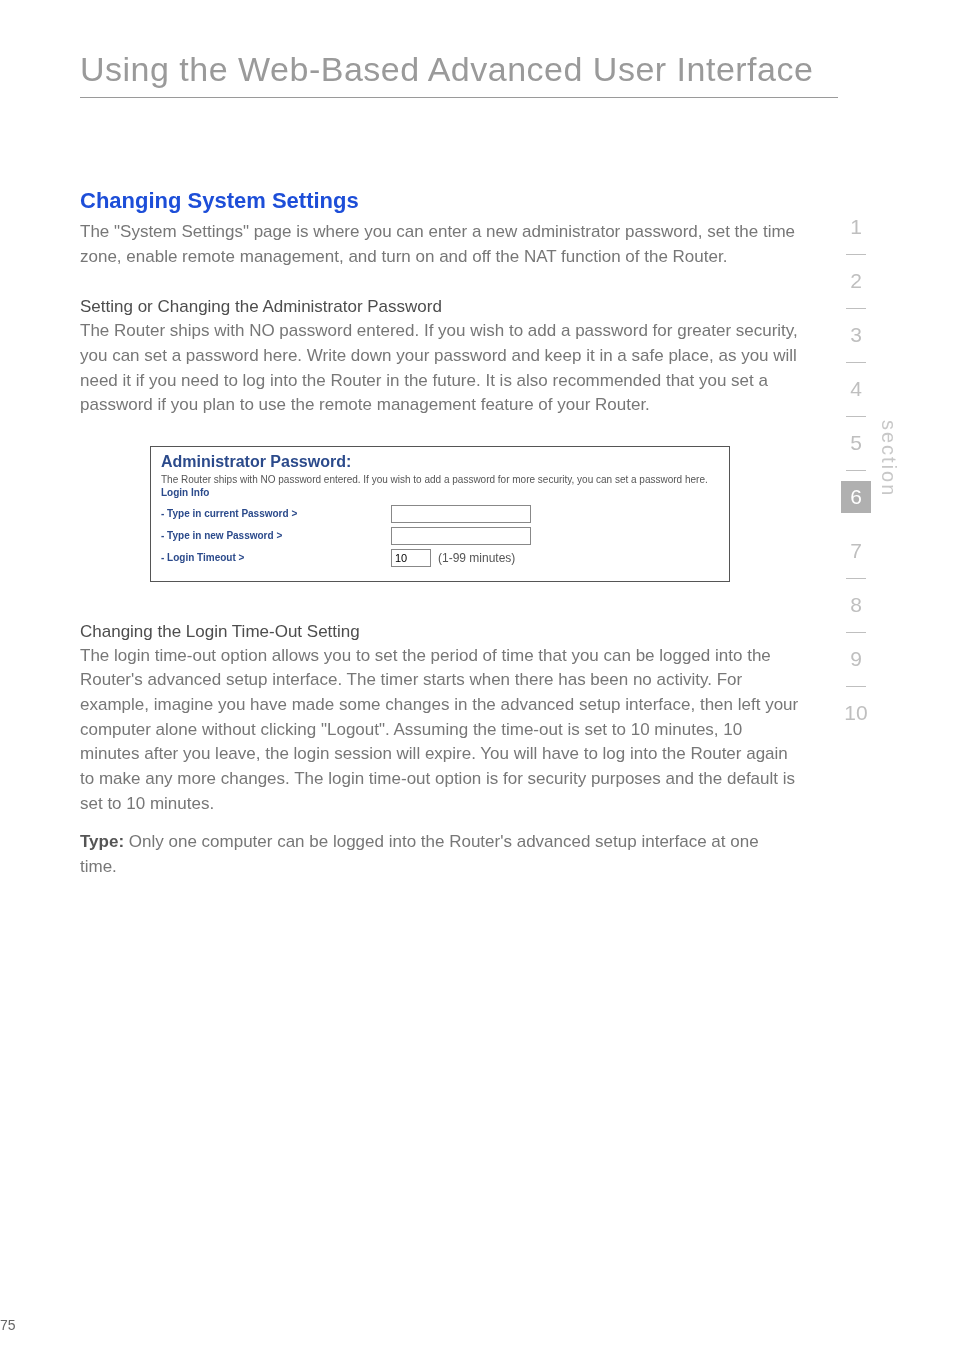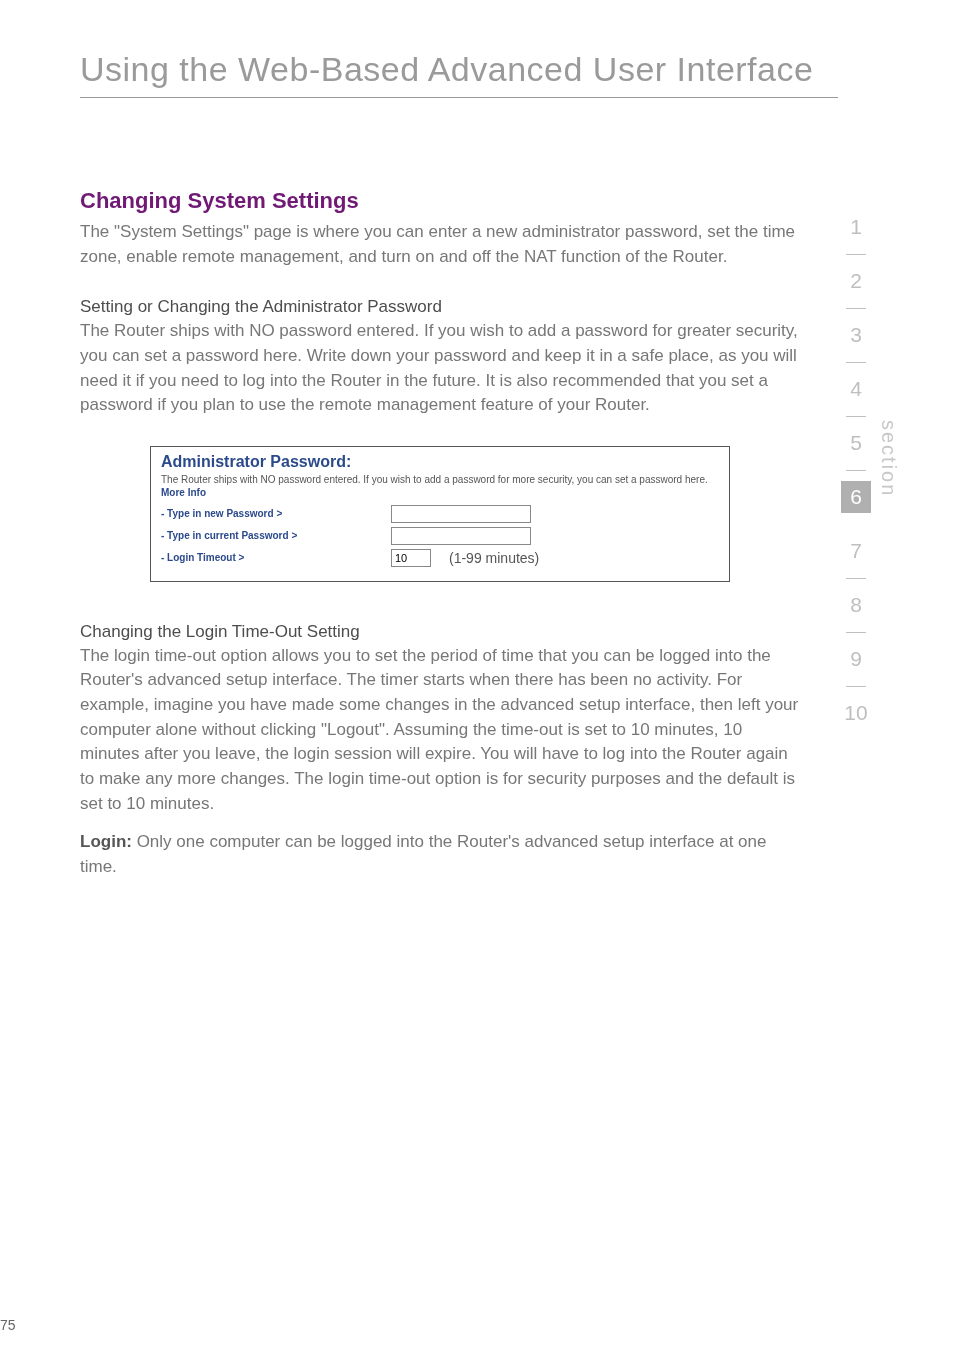--- a/index.html
+++ b/index.html
@@ -9,21 +9,21 @@
     font-size: 34px;
     font-weight: 300;
     color: #9a9a9a;
     letter-spacing: 0.5px;
     padding-bottom: 8px;
     border-bottom: 1px solid #9a9a9a;
     margin-bottom: 90px;
   }
   .content { width: 720px; }
   .heading {
-    color: #701a75;
+    color: #1d4ed8;
     font-size: 22px;
     font-weight: bold;
     margin-bottom: 6px;
   }
   .para {
     color: #777;
     font-size: 17px;
     line-height: 1.45;
     margin-bottom: 28px;
   }
@@ -70,22 +70,22 @@
   .form-input {
     width: 140px;
     height: 18px;
     border: 1px solid #888;
     font-size: 11px;
     padding: 0 3px;
   }
   .form-input.small { width: 40px; }
   .hint {
     color: #555;
-    font-size: 14px;
-    margin-left: 18px;
+    font-size: 12px;
+    margin-left: 7px;
   }
   .section-nav {
     position: absolute;
     top: 200px;
     right: 54px;
     display: flex;
     flex-direction: row;
     align-items: flex-start;
   }
   .nav-numbers {
@@ -162,39 +162,39 @@
   <div class="content">
     <div class="heading">Changing System Settings</div>
     <div class="para">The "System Settings" page is where you can enter a new administrator password, set the time zone, enable remote management, and turn on and off the NAT function of the Router.</div>
 
     <div class="subhead">Setting or Changing the Administrator Password</div>
     <div class="para">The Router ships with NO password entered. If you wish to add a password for greater security, you can set a password here. Write down your password and keep it in a safe place, as you will need it if you need to log into the Router in the future. It is also recommended that you set a password if you plan to use the remote management feature of your Router.</div>
 
     <div class="admin-box">
       <div class="admin-title">Administrator Password:</div>
       <div class="admin-desc">
-        <span>The Router ships with NO password entered. If you wish to add a password for more security, you can set a password here. </span><span class="more">More Info</span>
+        <span>The Router ships with NO password entered. If you wish to add a password for more security, you can set a password here. </span><span class="more">Login Info</span>
+      </div>
+      <div class="form-row">
+        <div class="form-label">- Type in current Password &gt;</div>
+        <input type="password" class="form-input" style="">
       </div>
       <div class="form-row">
         <div class="form-label">- Type in new Password &gt;</div>
-        <input type="password" class="form-input" style="">
-      </div>
-      <div class="form-row">
-        <div class="form-label">- Type in current Password &gt;</div>
         <input type="password" class="form-input" style="">
       </div>
       <div class="form-row">
         <div class="form-label">- Login Timeout &gt;</div>
         <input type="text" class="form-input small" value="10" style="">
         <span class="hint">(1-99 minutes)</span>
       </div>
     </div>
 
     <div class="subhead">Changing the Login Time-Out Setting</div>
     <div class="para" style="margin-bottom:14px;">The login time-out option allows you to set the period of time that you can be logged into the Router's advanced setup interface. The timer starts when there has been no activity. For example, imagine you have made some changes in the advanced setup interface, then left your computer alone without clicking "Logout". Assuming the time-out is set to 10 minutes, 10 minutes after you leave, the login session will expire. You will have to log into the Router again to make any more changes. The login time-out option is for security purposes and the default is set to 10 minutes.</div>
 
     <div class="para">
-      <span class="note-label">Login:</span><span> Only one computer can be logged into the Router's advanced setup interface at one time.</span>
+      <span class="note-label">Type:</span><span> Only one computer can be logged into the Router's advanced setup interface at one time.</span>
     </div>
   </div>
 
   <div class="page-number">75</div>
 </div>
 
 </body></html>

